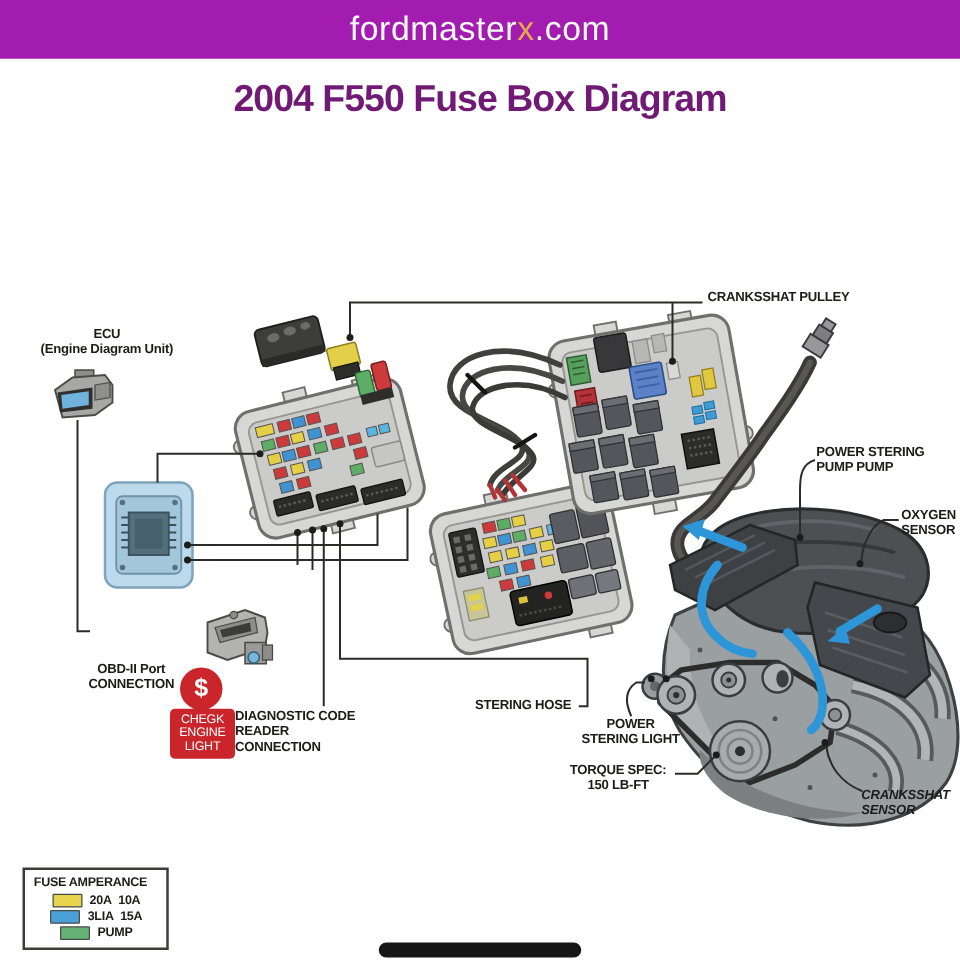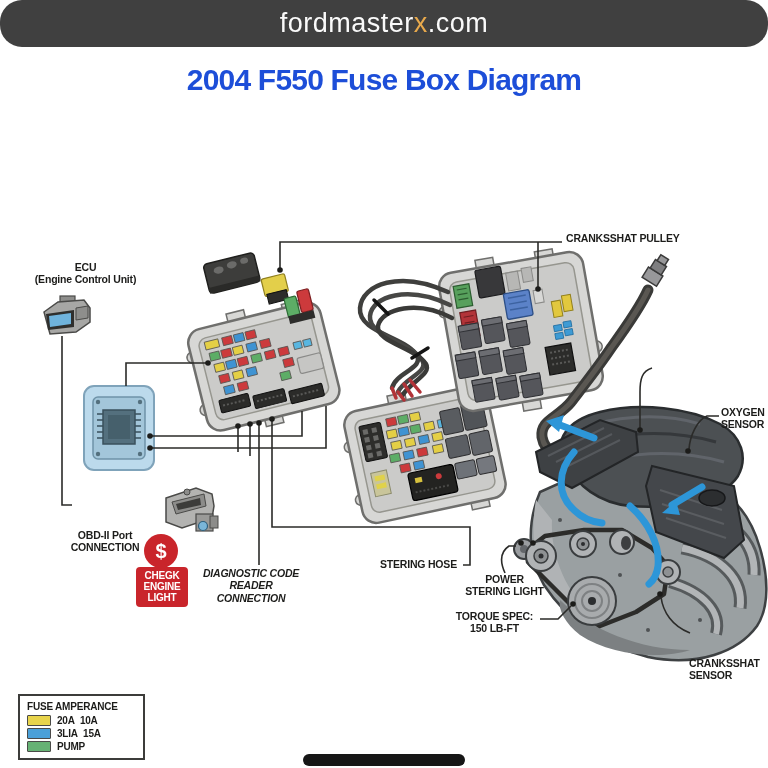--- a/index.html
+++ b/index.html
@@ -2,45 +2,45 @@
 <html><head>
 <meta charset="utf-8">
 <style>
   html,body{margin:0;padding:0;}
   .page{position:relative;width:768px;height:768px;background:#ffffff;overflow:hidden;
         font-family:"Liberation Sans",sans-serif;}
   .site-header{position:absolute;top:0;left:0;width:768px;height:47px;display:flex;
         align-items:center;justify-content:center;font-size:27px;font-weight:500;
         color:#fafafa;letter-spacing:.5px;}
   .page-title{position:absolute;top:63px;left:0;width:768px;text-align:center;
-        font-size:30px;font-weight:bold;color:#1d4ed8;letter-spacing:-.8px;}
+        font-size:30px;font-weight:bold;color:#701a75;letter-spacing:-.8px;}
   svg.diagram{position:absolute;left:0;top:0;}
   .lbl{position:absolute;font-weight:bold;font-size:10.5px;line-height:1.18;
         color:#1c1c1a;white-space:pre-line;letter-spacing:-.2px;}
   .ce-circle{position:absolute;left:144px;top:534px;width:34px;height:34px;border-radius:50%;
         display:flex;align-items:center;justify-content:center;color:#fff;
         font-size:20px;font-weight:bold;}
   .ce-box{position:absolute;left:136px;top:567px;width:52px;padding:3px 0;border-radius:4px;
-        text-align:center;color:#fff;font-size:10px;font-weight:bold;line-height:1.12;
+        text-align:center;color:#fff;font-size:10px;font-weight:normal;line-height:1.12;
         white-space:pre-line;letter-spacing:-.2px;}
   .legend{position:absolute;left:18px;top:694px;width:100px;background:#fff;
-        border:2px solid #3c3c3a;padding:5px 16px 6px 7px;}
+        border:2px solid #3c3c3a;padding:5px 6px 6px 7px;}
   .legend-title{font-size:10px;font-weight:bold;color:#1c1c1a;margin-bottom:3px;letter-spacing:-.2px;}
-  .legend-row{display:flex;align-items:center;gap:6px;margin-top:2px;}
+  .legend-row{display:flex;align-items:center;gap:6px;margin-top:2px;justify-content:center;}
   .swatch{width:22px;height:9px;border:1.5px solid #4a4a48;border-radius:1px;flex:0 0 auto;}
   .legend-label{font-size:10px;font-weight:bold;color:#1c1c1a;white-space:pre;letter-spacing:-.2px;}
   .footer-bar{position:absolute;left:303px;top:754px;width:162px;height:12px;
         border-radius:7px;background:#161616;}
 </style>
 </head>
 <body>
 
 <div class="page">
 
-  <div class="site-header" style="background-color: #404040; border-radius: 22px;">
+  <div class="site-header" style="background-color: #a21caf;">
     <span>fordmaster</span>
       <span style="color: rgb(232, 169, 76);">x</span>
       <span>.com</span>
   </div>
 
   <div class="page-title">2004 F550 Fuse Box Diagram</div>
 
   <svg class="diagram" width="768" height="768" viewBox="0 0 768 768">
 
     <g>
@@ -354,38 +354,40 @@
       <circle cx="640" cy="430" r="2.8"></circle>
         <circle cx="688" cy="451" r="2.8"></circle>
       <circle cx="521" cy="543" r="2.8"></circle>
         <circle cx="533" cy="543" r="2.8"></circle>
       <circle cx="573" cy="604" r="2.8"></circle>
         <circle cx="660" cy="594" r="2.8"></circle>
     </g>
   </svg>
 
   <div class="lbl" style="left:18px;top:261px;width:135px;text-align:center;">ECU
-(Engine Control Unit)</div>
+(Engine Diagram Unit)</div>
   <div class="lbl" style="left:55px;top:529px;width:100px;text-align:center;">OBD-II Port
 CONNECTION</div>
   <div class="ce-circle" style="background-color: rgb(201, 37, 43);">$</div>
   <div class="ce-box" style="background-color: rgb(201, 37, 43);">CHEGK
 ENGINE
 LIGHT</div>
-  <div class="lbl" style="left:188px;top:567px;width:126px;text-align:center;font-style:italic;">DIAGNOSTIC CODE READER
+  <div class="lbl" style="left:188px;top:567px;width:126px;">DIAGNOSTIC CODE READER
 CONNECTION</div>
   <div class="lbl" style="left:566px;top:232px;width:170px;">CRANKSSHAT PULLEY</div>
+  <div class="lbl" style="left:653px;top:356px;width:112px;">POWER STERING
+PUMP PUMP</div>
   <div class="lbl" style="left:721px;top:406px;width:60px;">OXYGEN
 SENSOR</div>
   <div class="lbl" style="left:380px;top:558px;width:95px;">STERING HOSE</div>
   <div class="lbl" style="left:462px;top:573px;width:85px;text-align:center;">POWER
 STERING LIGHT</div>
   <div class="lbl" style="left:447px;top:610px;width:95px;text-align:center;">TORQUE SPEC:
 150 LB-FT</div>
-  <div class="lbl" style="left:689px;top:657px;width:80px;">CRANKSSHAT
+  <div class="lbl" style="left:689px;top:630px;width:80px;font-style:italic;">CRANKSSHAT
 SENSOR</div>
 
   <div class="legend">
     <div class="legend-title">FUSE AMPERANCE</div>
     <div class="legend-row">
       <span class="swatch" style="background-color: rgb(232, 212, 76);"></span>
       <span class="legend-label">20A&nbsp;&nbsp;10A</span>
     </div>
     <div class="legend-row">
       <span class="swatch" style="background-color: rgb(75, 160, 216);"></span>

